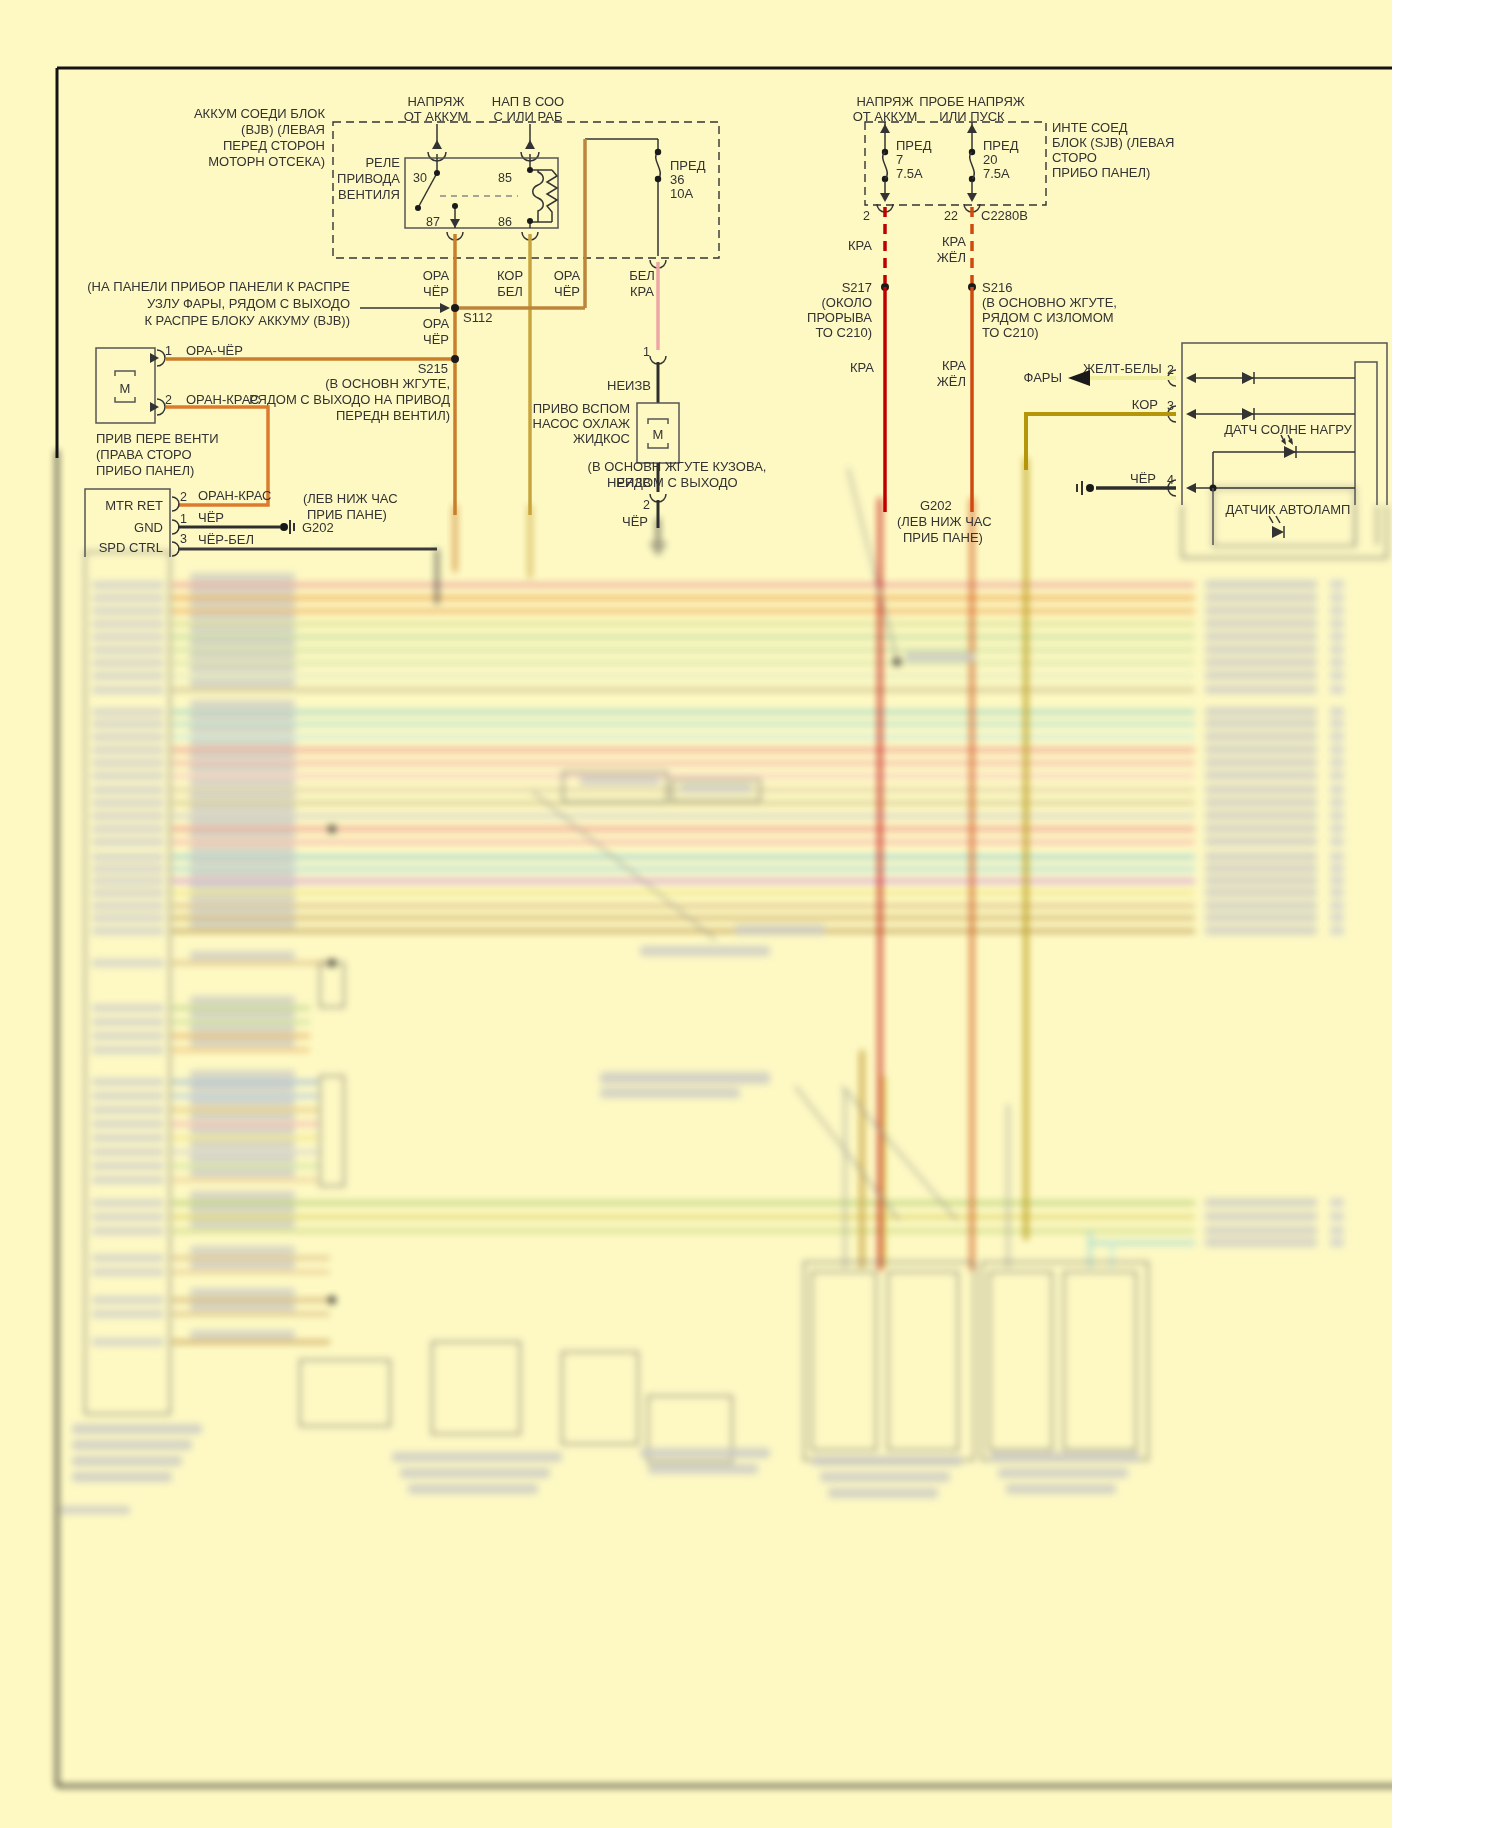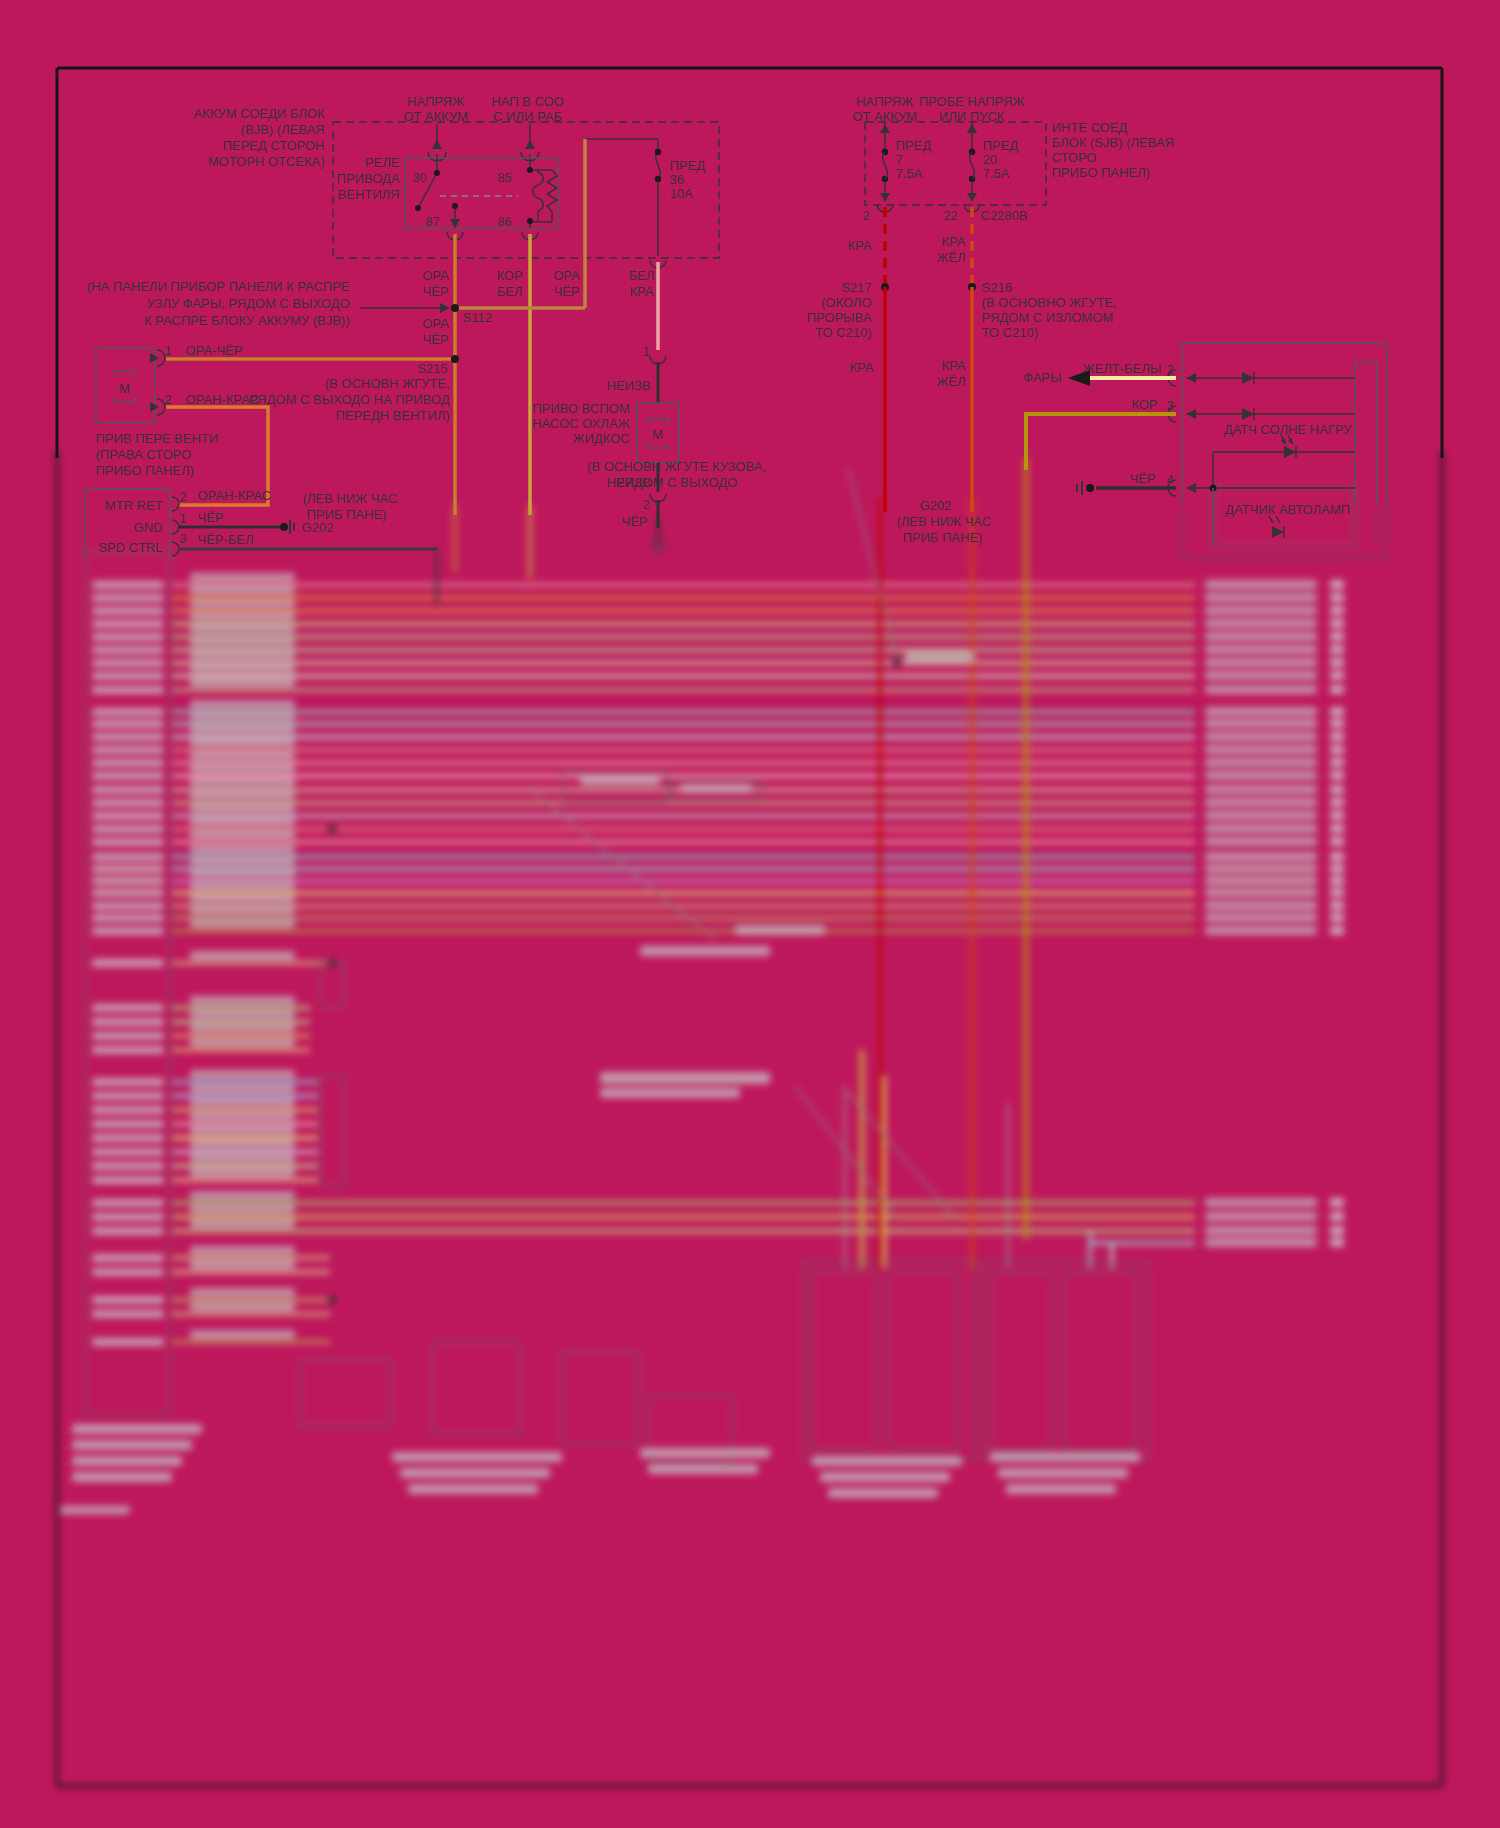--- a/index.html
+++ b/index.html
@@ -1,16 +1,16 @@
 <!DOCTYPE html>
 <html><head>
 <meta charset="utf-8">
 <style>
   html,body{margin:0;padding:0;background:#fff;}
-  .page{position:relative;width:1500px;height:1828px;background:#be185d;overflow:hidden;
+  .page{position:relative;width:1392px;height:1828px;background:#fef9c3;overflow:hidden;
         font-family:"Liberation Sans",sans-serif;}
   .blur-layer{position:absolute;left:0;top:0;width:1500px;height:1828px;z-index:1;
         filter:blur(3.5px);opacity:.92;}
   .sharp-layer{position:absolute;left:0;top:0;width:1500px;height:1828px;z-index:2;}
   svg text{font-family:"Liberation Sans",sans-serif;font-size:13px;fill:#333;}
   svg text.pin{font-size:12.5px;}
   .wire{fill:none;stroke-linecap:butt;}
   .blk{stroke:#333;stroke-width:1.5;fill:none;}
   .box{stroke:#555;stroke-width:1.5;fill:none;}
   .dash{stroke:#333;stroke-width:1.4;fill:none;stroke-dasharray:8 5;}

